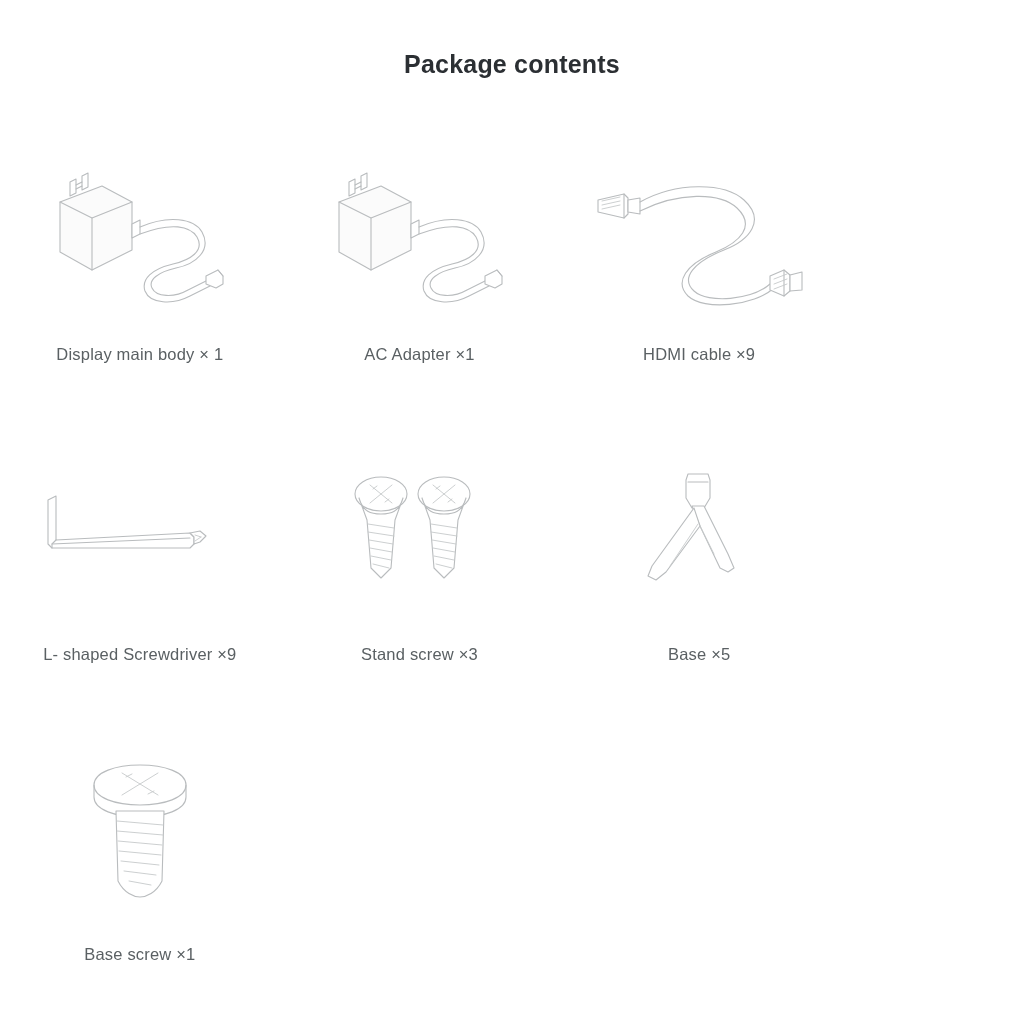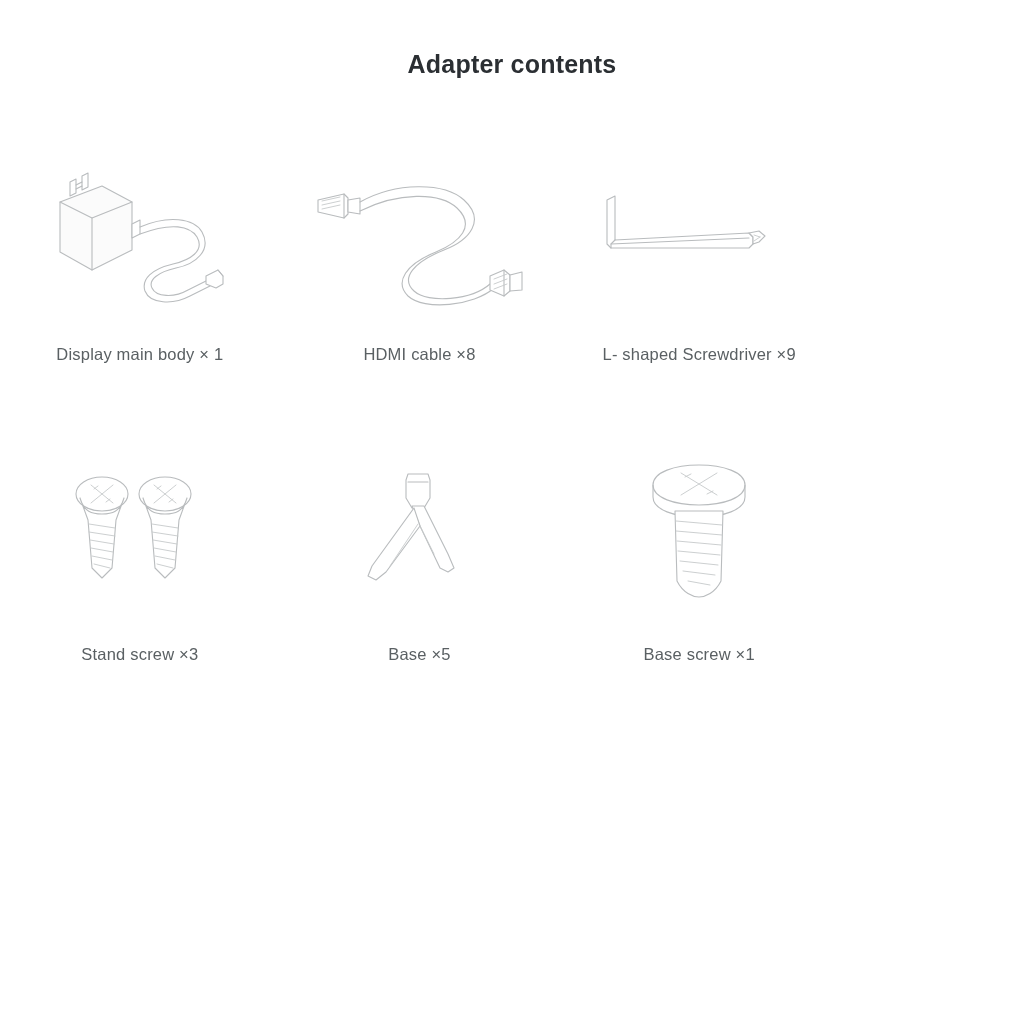--- a/index.html
+++ b/index.html
@@ -84,21 +84,21 @@
     fill: #c2c5c7;
     font-family: "Liberation Sans", sans-serif;
   }
   .mi-badge { fill: #9a9ea1; }
 </style>
 </head>
 <body>
 
 <div class="page">
 
-  <div class="page-title">Adapter contents</div>
+  <div class="page-title">Package contents</div>
 
   <div class="grid">
 
     <div class="cell">
       <div class="art">
         <svg width="200" height="160" viewBox="0 0 200 160">
           <g class="ln">
             <path class="fill-soft" d="M20 44 L62 28 L92 44 L92 92 L52 112 L20 94 Z"></path>
             <path d="M20 44 L52 60 L92 44"></path>
             <path d="M52 60 L52 112"></path>
@@ -110,20 +110,41 @@
             <path d="M100 69 C 128 57, 154 60, 162 74 C 172 92, 156 106, 136 110 C 118 114, 108 122, 112 130 C 116 139, 134 140, 148 132 L 168 122"></path>
             <path d="M100 76 C 132 64, 150 68, 157 79 C 165 93, 150 102, 133 106 C 112 111, 101 121, 105 133 C 110 146, 133 147, 150 138 L 170 128"></path>
             <path class="fill-white" d="M166 118 L178 112 L183 118 L183 126 L176 130 L166 126 Z"></path>
             <path d="M178 112 L183 118"></path>
           </g>
         </svg>
       </div>
       <div class="caption">Display main body × 1</div>
     </div>
 
+    <div class="cell">
+      <div class="art">
+        <svg width="200" height="160" viewBox="0 0 200 160">
+          <g class="ln">
+            <path class="fill-soft" d="M20 44 L62 28 L92 44 L92 92 L52 112 L20 94 Z"></path>
+            <path d="M20 44 L52 60 L92 44"></path>
+            <path d="M52 60 L52 112"></path>
+            <path class="fill-white" d="M30 24 L36 21 L36 35 L30 38 Z"></path>
+            <path class="fill-white" d="M42 18 L48 15 L48 29 L42 32 Z"></path>
+            <path d="M36 27 L42 24"></path>
+            <path d="M36 31 L42 28"></path>
+            <path class="fill-white" d="M92 66 L100 62 L100 76 L92 80 Z"></path>
+            <path d="M100 69 C 128 57, 154 60, 162 74 C 172 92, 156 106, 136 110 C 118 114, 108 122, 112 130 C 116 139, 134 140, 148 132 L 168 122"></path>
+            <path d="M100 76 C 132 64, 150 68, 157 79 C 165 93, 150 102, 133 106 C 112 111, 101 121, 105 133 C 110 146, 133 147, 150 138 L 170 128"></path>
+            <path class="fill-white" d="M166 118 L178 112 L183 118 L183 126 L176 130 L166 126 Z"></path>
+            <path d="M178 112 L183 118"></path>
+          </g>
+        </svg>
+      </div>
+      <div class="caption">AC Adapter ×1</div>
+    </div>
 
 
     <div class="cell">
       <div class="art">
         <svg width="230" height="160" viewBox="0 0 230 160">
           <g class="ln">
             <path class="fill-white" d="M14 42 L40 36 L44 40 L44 56 L40 60 L14 54 Z"></path>
             <path d="M40 36 L40 60"></path>
             <path class="ln-thin" d="M18 43 L36 39"></path>
             <path class="ln-thin" d="M18 47 L36 43"></path>
@@ -133,21 +154,21 @@
             <path d="M56 53 C 94 34, 136 34, 153 50 C 172 68, 156 84, 132 94 C 102 106, 90 124, 104 138 C 120 153, 170 148, 190 130"></path>
             <path class="fill-white" d="M186 118 L200 112 L206 117 L206 133 L200 138 L186 132 Z"></path>
             <path d="M200 112 L200 138"></path>
             <path class="ln-thin" d="M190 121 L203 116"></path>
             <path class="ln-thin" d="M190 126 L203 121"></path>
             <path class="ln-thin" d="M190 131 L203 126"></path>
             <path class="fill-white" d="M206 117 L218 114 L218 132 L206 133 Z"></path>
           </g>
         </svg>
       </div>
-      <div class="caption">HDMI cable ×8</div>
+      <div class="caption">HDMI cable ×9</div>
     </div>
 
     <div class="cell">
       <div class="art">
         <svg width="200" height="160" viewBox="0 0 200 160">
           <g class="ln">
             <path class="fill-white" d="M8 42 L16 38 L16 82 L150 75 L154 79 L154 86 L150 90 L12 90 L8 86 Z"></path>
             <path d="M16 82 L12 86 L12 90"></path>
             <path d="M12 86 L150 80"></path>
             <path class="fill-white" d="M150 75 L160 73 L166 78 L160 84 L154 86 L154 79 Z"></path>

